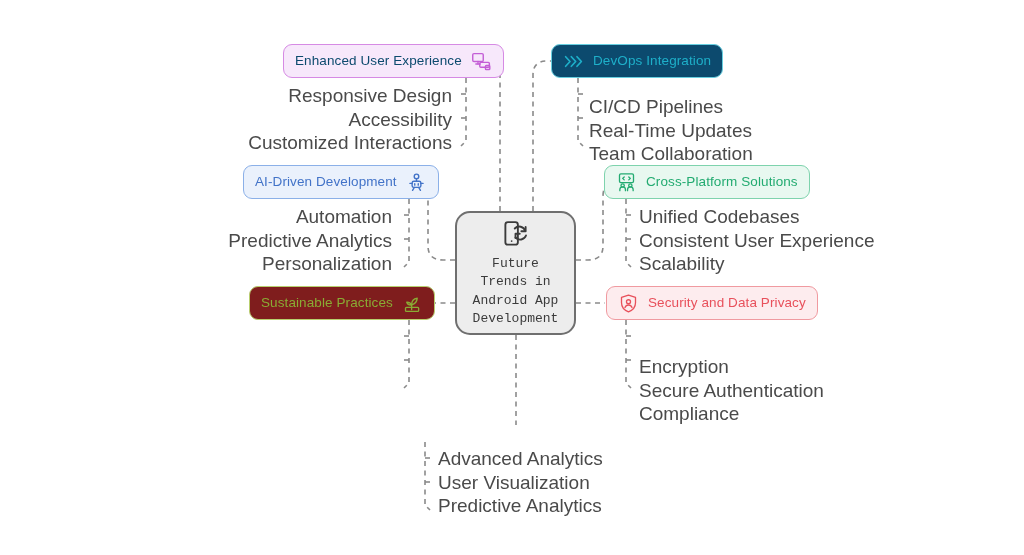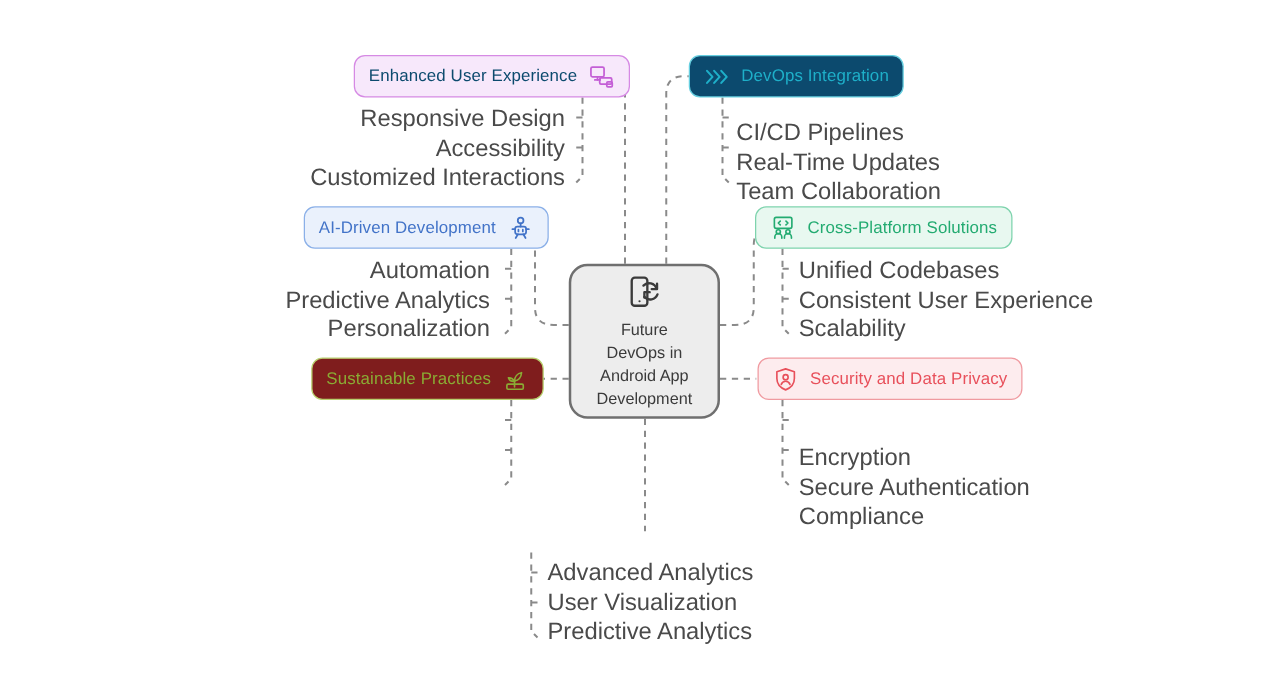--- a/index.html
+++ b/index.html
@@ -63,20 +63,21 @@
     height: 124px;
     box-sizing: border-box;
     border: 2px solid #6f6f6f;
     border-radius: 15px;
     background: #ededed;
     display: flex;
     flex-direction: column;
     align-items: center;
     justify-content: center;
     gap: 2px;
+    font-family: Liberation Mono, monospace;
   }
   #central .c-icon { width: 30px; height: 30px; margin-bottom: 5px; }
   #central .c-icon svg { display:block; width: 30px; height: 30px; }
   #central .c-line {
     font-size: 13px;
     color: #3b3b3b;
     line-height: 16.5px;
     text-align: center;
   }
 
@@ -148,21 +149,21 @@
       <svg viewBox="0 0 24 24" fill="none" stroke="#3b3b3b" stroke-width="1.5" stroke-linecap="round" stroke-linejoin="round">
         <rect x="3.5" y="2.5" width="10" height="18" rx="2"></rect>
         <circle cx="8.5" cy="17.6" r="0.7" fill="#3b3b3b" stroke="none"></circle>
         <path d="M11 7.6a5 5 0 0 1 8.4 2.1"></path>
         <path d="M20 13.2a5 5 0 0 1-8.4 1.6"></path>
         <path d="M19.7 6.4v3.4h-3.4"></path>
         <path d="M11.6 15.2v-3.4H15"></path>
       </svg>
     </span>
     <div class="c-line">Future</div>
-    <div class="c-line">DevOps in</div>
+    <div class="c-line">Trends in</div>
     <div class="c-line">Android App</div>
     <div class="c-line">Development</div>
   </div>
 
   <div class="node" id="n-eux" style="left:283px; top:44px; border-color:#d68ae4; background:#f7e8fb;">
     <span class="label" style="color:#0c4a6e;">Enhanced User Experience</span>
     <span class="icon">
       <svg viewBox="0 0 24 24" fill="none" stroke="#c45fd6" stroke-width="1.6" stroke-linecap="round" stroke-linejoin="round">
         <rect x="2" y="3" width="12" height="9" rx="1.4"></rect>
         <path d="M5.5 14.8h5"></path>

